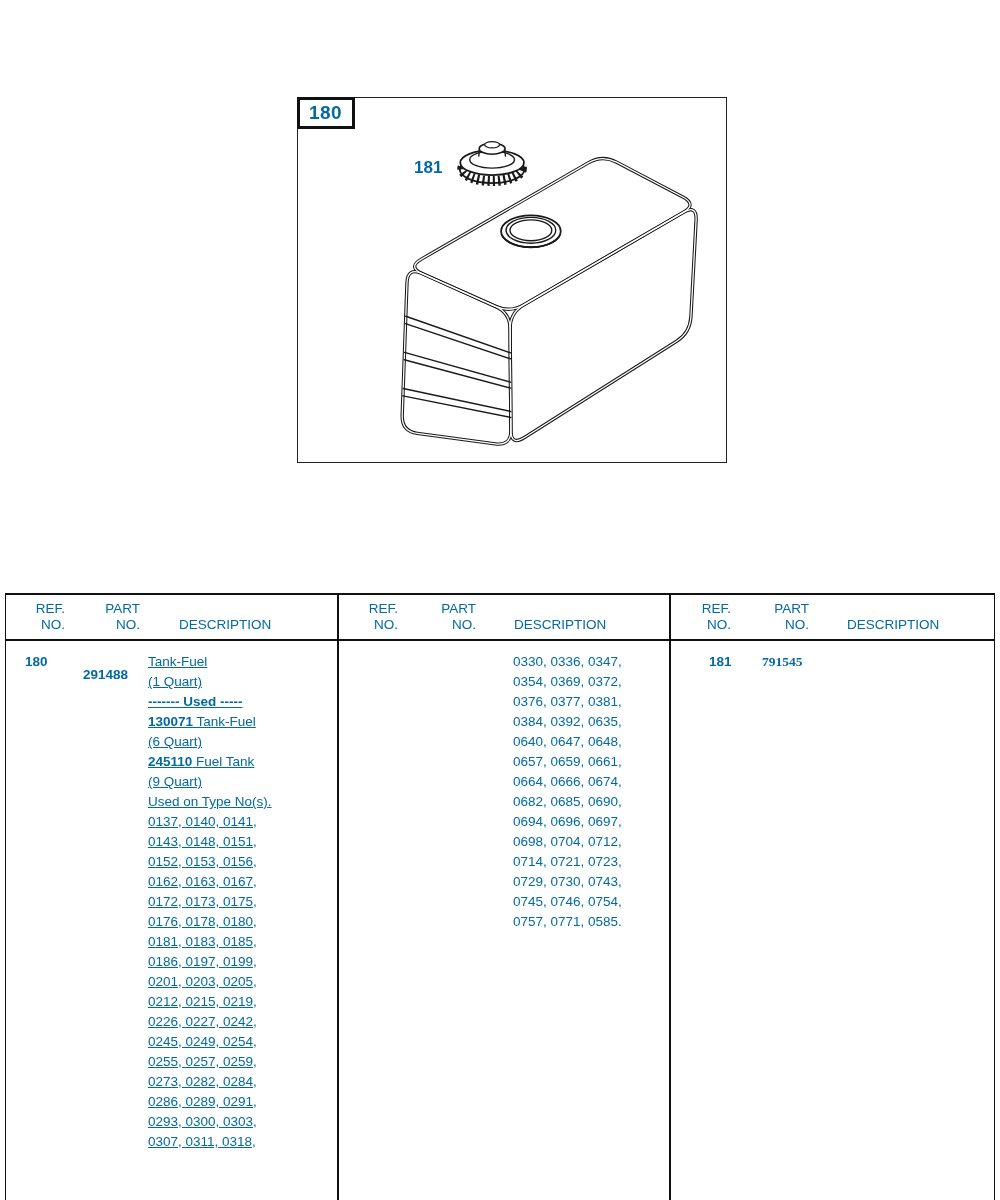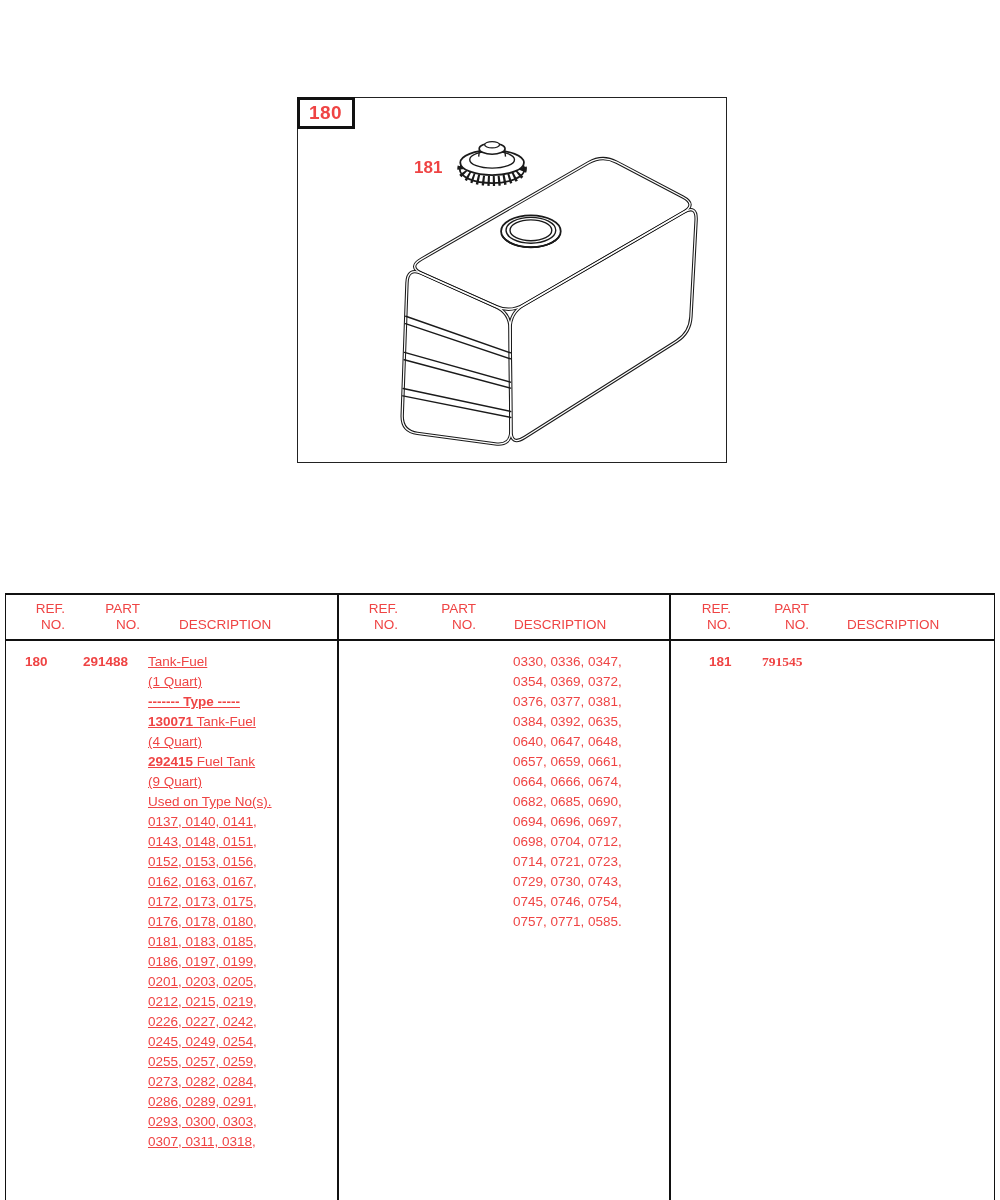--- a/index.html
+++ b/index.html
@@ -1,19 +1,19 @@
 <!DOCTYPE html>
 <html><head>
 <meta charset="utf-8">
 <style>
   * { margin:0; padding:0; box-sizing:border-box; }
   html,body { background:#fff; }
   .page {
     position:relative; width:1000px; height:1200px; background:#ffffff;
-    font-family:"Liberation Sans", sans-serif; color:#ef4444; overflow:hidden;
+    font-family:"Liberation Sans", sans-serif; color:#0369a1; overflow:hidden;
   }
   
   .diagram-box {
     position:absolute; left:297px; top:97px; width:430px; height:366px;
     border:1.5px solid #222; background:#fff;
   }
   .badge {
     position:absolute; left:-1.5px; top:-1.5px; width:58px; height:32px;
     border:3px solid #111; background:#fff; display:flex; align-items:center;
     justify-content:center; font-weight:700; font-size:19px; letter-spacing:.5px;
@@ -122,28 +122,28 @@
       <div>REF.</div>
       <div>NO.</div>
     </div>
     <div class="hdr2" style="left:751px;width:52px;">
       <div>PART</div>
       <div>NO.</div>
     </div>
     <div class="hdr1" style="left:841px;">DESCRIPTION</div>
 
     <div class="cell bold" style="left:19px;">180</div>
-    <div class="cell bold" style="left:77px;">291488</div>
+    <div class="cell bold" style="left:77px;margin-top:13px;">291488</div>
     <div class="cell desc-block" style="left:142px;width:186px;text-decoration:underline;">
         <div class="desc-line">Tank-Fuel</div>
         <div class="desc-line">(1 Quart)</div>
-        <div class="desc-line"><b>------- Type -----</b></div>
+        <div class="desc-line"><b>------- Used -----</b></div>
         <div class="desc-line"><b>130071</b> Tank-Fuel</div>
-        <div class="desc-line">(4 Quart)</div>
-        <div class="desc-line"><b>292415</b> Fuel Tank</div>
+        <div class="desc-line">(6 Quart)</div>
+        <div class="desc-line"><b>245110</b> Fuel Tank</div>
         <div class="desc-line">(9 Quart)</div>
         <div class="desc-line">Used on Type No(s).</div>
         <div class="desc-line">0137, 0140, 0141,</div>
         <div class="desc-line">0143, 0148, 0151,</div>
         <div class="desc-line">0152, 0153, 0156,</div>
         <div class="desc-line">0162, 0163, 0167,</div>
         <div class="desc-line">0172, 0173, 0175,</div>
         <div class="desc-line">0176, 0178, 0180,</div>
         <div class="desc-line">0181, 0183, 0185,</div>
         <div class="desc-line">0186, 0197, 0199,</div>

